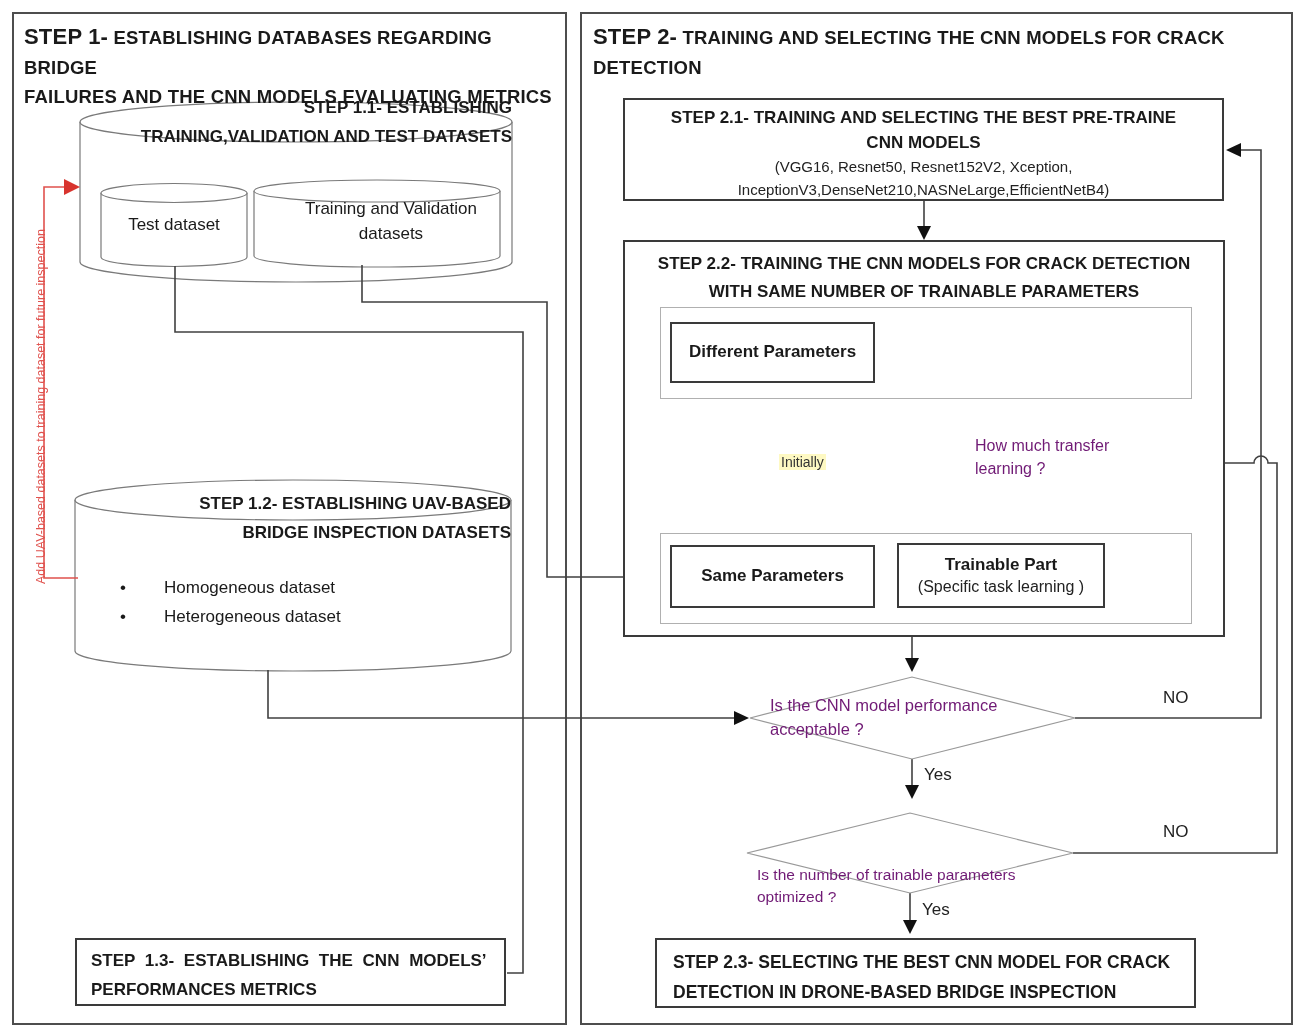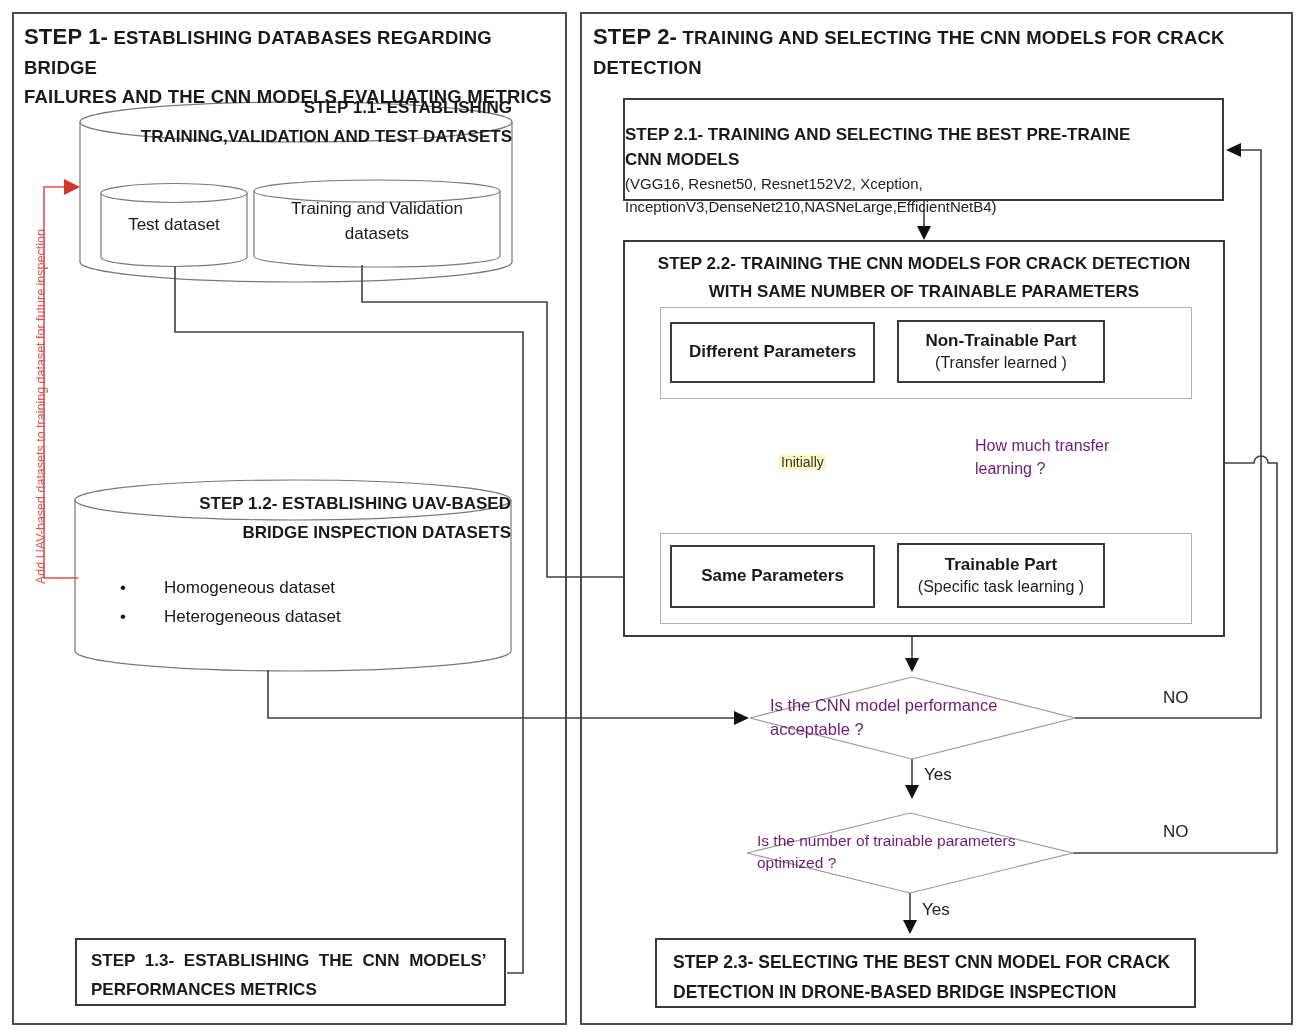--- a/index.html
+++ b/index.html
@@ -9,21 +9,21 @@
   .panel{position:absolute;border:2px solid #4d4d4d;background:transparent;}
   .ptitle{position:absolute;font-weight:bold;font-size:18.5px;line-height:1.55;letter-spacing:.2px;}
   .ptitle .big{font-size:22px;}
   .cyl-title{position:absolute;text-align:right;font-weight:bold;font-size:17px;line-height:1.7;}
   .small-label{position:absolute;text-align:center;font-size:17px;line-height:1.45;}
   .bullet-row{position:absolute;font-size:17px;}
   .bullet-row .dot{display:inline-block;width:44px;}
   .outbox{position:absolute;border:2px solid #3a3a3a;background:#fff;box-sizing:border-box;}
   .outbox .ln{font-weight:bold;font-size:17px;line-height:1.72;}
   .jspace{word-spacing:5px;}
-  .b21{text-align:left;box-sizing:border-box;padding-top:22px;}
+  .b21{text-align:center;box-sizing:border-box;padding-top:5px;}
   .b21 .l1,.b21 .l2{font-weight:bold;font-size:17px;line-height:25px;}
   .b21 .l3,.b21 .l4{font-size:15px;line-height:23px;color:#222;}
   .b22title{position:absolute;text-align:center;font-weight:bold;font-size:17px;line-height:28px;}
   .container{position:absolute;border:1px solid #b0b0b0;background:transparent;}
   .ibox{position:absolute;border:2px solid #3a3a3a;background:#fff;box-sizing:border-box;
         display:flex;flex-direction:column;align-items:center;justify-content:center;text-align:center;}
   .ibox .bold{font-weight:bold;font-size:17px;line-height:1.35;}
   .ibox .norm{font-size:16px;line-height:1.3;color:#222;}
   .dtext{position:absolute;font-size:16px;line-height:1.45;color:#701a75;}
   .edge-label{position:absolute;font-size:17px;color:#222;}
@@ -105,21 +105,21 @@
     <span>ESTABLISHING DATABASES REGARDING BRIDGE</span>
     <div>FAILURES AND THE CNN MODELS EVALUATING METRICS</div>
   </div>
 
   <div class="cyl-title" style="left:80px;top:94px;width:432px;">
     <div>STEP 1.1- ESTABLISHING</div>
     <div>TRAINING,VALIDATION AND TEST DATASETS</div>
   </div>
 
   <div class="small-label" style="left:101px;top:213px;width:146px;">Test dataset</div>
-  <div class="small-label" style="left:257px;top:197px;width:240px;">Training and Validation datasets</div>
+  <div class="small-label" style="left:271px;top:197px;width:240px;">Training and Validation datasets</div>
 
   <div class="red-note">Add UAV-based datasets to training dataset for future inspection</div>
 
   <div class="cyl-title" style="left:75px;top:490px;width:436px;">
     <div>STEP 1.2- ESTABLISHING UAV-BASED</div>
     <div>BRIDGE INSPECTION DATASETS</div>
   </div>
 
   <div class="bullet-row" style="left:120px;top:578px;">
     <span class="dot">•</span><span>Homogeneous dataset</span>
@@ -151,43 +151,39 @@
     <div>STEP 2.2- TRAINING THE CNN MODELS FOR CRACK DETECTION</div>
     <div>WITH SAME NUMBER OF TRAINABLE PARAMETERS</div>
   </div>
 
   <div class="container" style="left:660px;top:307px;width:530px;height:90px;"></div>
   <div class="container" style="left:660px;top:533px;width:530px;height:89px;"></div>
 
   <div class="ibox" style="left:670px;top:322px;width:205px;height:61px;">
     <div class="bold">Different Parameters</div>
   </div>
-  <div class="ibox" style="left:897px;top:320px;width:208px;height:63px;">
-    <div class="bold">Non-Trainable Part</div>
-    <div class="norm">(Transfer learned )</div>
-  </div>
   <div class="ibox" style="left:670px;top:545px;width:205px;height:63px;">
     <div class="bold">Same Parameters</div>
   </div>
   <div class="ibox" style="left:897px;top:543px;width:208px;height:65px;">
     <div class="bold">Trainable Part</div>
     <div class="norm">(Specific task learning )</div>
   </div>
 
   <div class="dtext" style="left:975px;top:434px;width:190px;">
     <div>How much transfer</div>
     <div>learning ?</div>
   </div>
   <div class="initially" style="left:779px;top:454px;">Initially</div>
 
   <div class="dtext" style="left:770px;top:694px;width:290px;font-size:16.5px;">
     <div>Is the CNN model performance</div>
     <div>acceptable ?</div>
   </div>
-  <div class="dtext" style="left:757px;top:830px;width:306px;font-size:15.5px;">
+  <div class="dtext" style="left:757px;top:864px;width:306px;font-size:15.5px;">
     <div>Is the number of trainable parameters</div>
     <div>optimized ?</div>
   </div>
 
   <div class="edge-label" style="left:1163px;top:688px;">NO</div>
   <div class="edge-label" style="left:924px;top:765px;">Yes</div>
   <div class="edge-label" style="left:1163px;top:822px;">NO</div>
   <div class="edge-label" style="left:922px;top:900px;">Yes</div>
 
   <div class="outbox" style="left:655px;top:938px;width:541px;height:70px;padding:7px 16px;">

